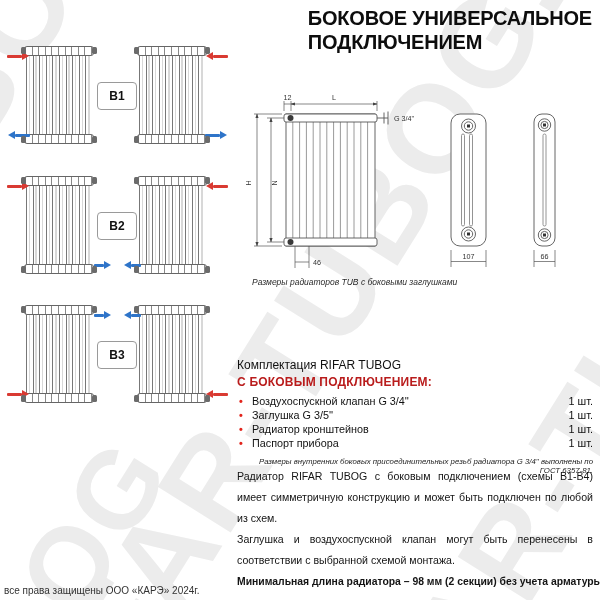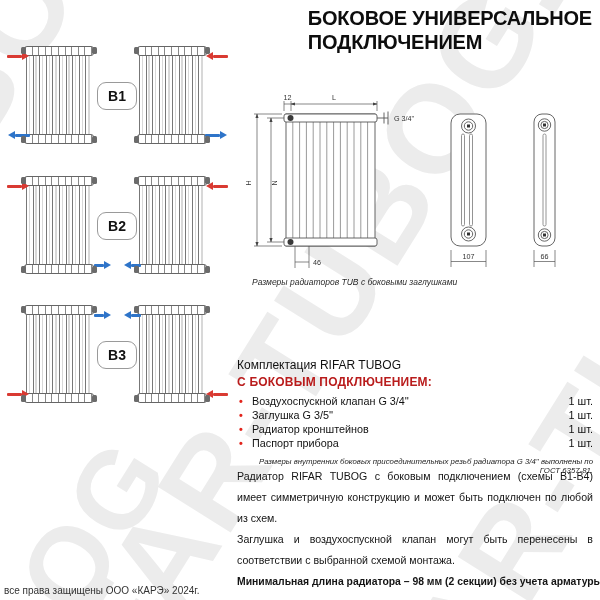--- a/index.html
+++ b/index.html
@@ -19,22 +19,22 @@
   .rad{position:absolute;top:0;width:66px;height:96px;
        background:repeating-linear-gradient(90deg,#777 0 1px,#fff 1px 2.8px,#d8d8d8 2.8px 4.2px,#fff 4.2px 6.6px);}
   .rad.l{left:26px}.rad.r{left:139px}
   .rad::before,.rad::after{content:"";position:absolute;left:-2px;right:-2px;height:8px;
        background:#fff repeating-linear-gradient(90deg,#888 0 1px,#fff 1px 6.6px);
        border:1px solid #666;border-radius:3px;}
   .rad::before{top:-1px}.rad::after{bottom:-1px}
   .nub{position:absolute;width:5px;height:7px;background:#6b6b6b;border-radius:1.5px;z-index:2;}
   .nub.tl{left:-5px;top:0}.nub.tr{right:-5px;top:0}.nub.bl{left:-5px;bottom:0}.nub.br{right:-5px;bottom:0}
   .scheme-label{position:absolute;left:97px;top:35px;width:38px;height:26px;background:#fff;
-       border:1.5px solid #9a9a9a;border-radius:9px;display:flex;align-items:center;
-       justify-content:center;font-weight:bold;font-size:14px;z-index:2;}
+       border:1.5px solid #9a9a9a;border-radius:4px;display:flex;align-items:center;
+       justify-content:center;font-weight:bold;font-size:12px;z-index:2;}
   .arrow{position:absolute;height:2.6px;border-radius:1px;background:currentColor;width:15px;}
   .arrow.short{width:10px}
   .arrow.red{color:#d93a32}.arrow.blue{color:#2e74c9}
   .dir-r::after{content:"";position:absolute;left:100%;top:50%;transform:translateY(-50%);
        border-left:7.5px solid currentColor;border-top:4.2px solid transparent;border-bottom:4.2px solid transparent;}
   .dir-l::before{content:"";position:absolute;right:100%;top:50%;transform:translateY(-50%);
        border-right:7.5px solid currentColor;border-top:4.2px solid transparent;border-bottom:4.2px solid transparent;}
   
   .figure{position:absolute;left:238px;top:90px;}
   .figure text{font-family:"Liberation Sans",sans-serif;font-size:7.2px;fill:#333;}

